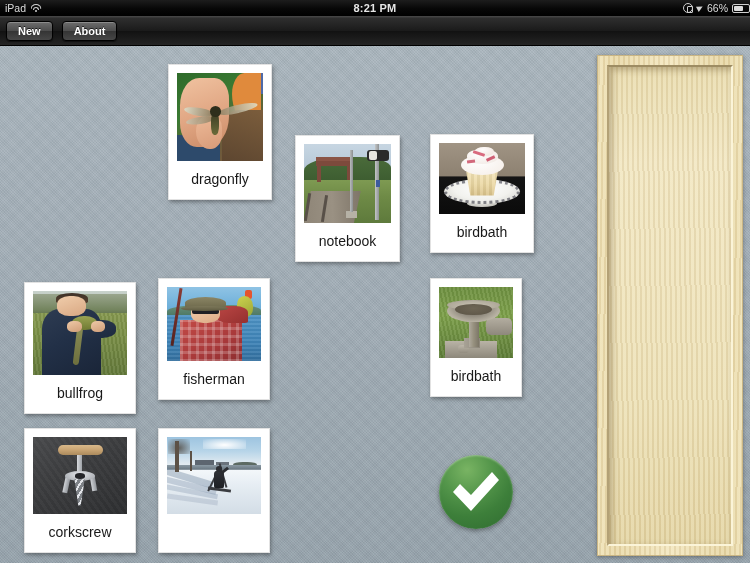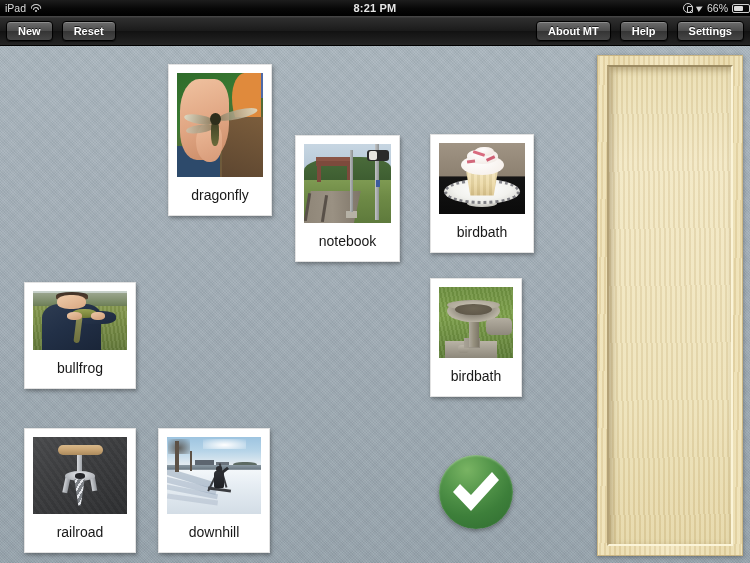--- a/index.html
+++ b/index.html
@@ -380,33 +380,28 @@
     <span class="sb-text">66%</span>
     <span class="batt">
         <i></i>
       </span>
   </div>
 </div>
 
 <div id="toolbar">
   <div id="tb-left">
     <div class="tb-btn">New</div>
-    <div class="tb-btn">Reset</div>
-  </div>
-  <div id="tb-right">
-    <div class="tb-btn">About MT</div>
-    <div class="tb-btn">Help</div>
-    <div class="tb-btn">Settings</div>
+    <div class="tb-btn">About</div>
   </div>
 </div>
 
 <div id="workspace">
 
 
-  <div class="card" style="left:168px; top:18px; width:104px; height:152px;">
+  <div class="card" style="left:168px; top:18px; width:104px; height:136px;">
     <div class="pic">
       <div class="dg-bg"></div>
         <div class="dg-blue"></div>
         <div class="dg-orange"></div>
       <div class="dg-dirt"></div>
         <div class="dg-sleeve"></div>
       <div class="dg-hand"></div>
         <div class="dg-thumb"></div>
       <div class="dg-w1"></div>
         <div class="dg-w2"></div>
@@ -450,37 +445,54 @@
       <div class="cc-frost1"></div>
         <div class="cc-frost2"></div>
         <div class="cc-frost3"></div>
       <div class="cc-sp1"></div>
         <div class="cc-sp2"></div>
         <div class="cc-sp3"></div>
     </div>
     <div class="lbl">birdbath</div>
   </div>
 
-  <div class="card" style="left:24px; top:236px; width:112px; height:107px;">
+  <div class="card" style="left:24px; top:236px; width:112px; height:132px;">
     <div class="pic">
       <div class="bf-sky"></div>
         <div class="bf-trees"></div>
         <div class="bf-grass"></div>
       <div class="bf-coat"></div>
         <div class="bf-armR"></div>
       <div class="bf-hair"></div>
         <div class="bf-face"></div>
       <div class="bf-leg"></div>
         <div class="bf-frog"></div>
       <div class="bf-hand1"></div>
         <div class="bf-hand2"></div>
     </div>
     <div class="lbl">bullfrog</div>
   </div>
 
+  <div class="card" style="left:158px; top:232px; width:112px; height:122px;">
+    <div class="pic">
+      <div class="fm-sky"></div>
+        <div class="fm-hills"></div>
+        <div class="fm-water"></div>
+      <div class="fm-rod"></div>
+        <div class="fm-lure"></div>
+        <div class="fm-fish"></div>
+      <div class="fm-shirt"></div>
+        <div class="fm-armR"></div>
+      <div class="fm-face"></div>
+        <div class="fm-shade"></div>
+      <div class="fm-hat"></div>
+        <div class="fm-brim"></div>
+    </div>
+    <div class="lbl">fisherman</div>
+  </div>
 
   <div class="card" style="left:430px; top:232px; width:92px; height:119px;">
     <div class="pic">
       <div class="bb-grass"></div>
         <div class="bb-stonebk"></div>
         <div class="bb-slab"></div>
       <div class="bb-rock"></div>
         <div class="bb-base"></div>
         <div class="bb-stem"></div>
       <div class="bb-bowl"></div>
@@ -495,21 +507,21 @@
     <div class="pic">
       <div class="cs-bg"></div>
       <div class="cs-shaft"></div>
         <div class="cs-handle"></div>
       <div class="cs-armL"></div>
         <div class="cs-armR"></div>
       <div class="cs-collar"></div>
         <div class="cs-hole"></div>
         <div class="cs-worm"></div>
     </div>
-    <div class="lbl">railroad</div>
+    <div class="lbl">corkscrew</div>
   </div>
 
   <div class="card" style="left:158px; top:382px; width:112px; height:125px;">
     <div class="pic">
       <div class="dh-sky"></div>
         <div class="dh-cloud"></div>
       <div class="dh-bldg"></div>
         <div class="dh-bldg2"></div>
         <div class="dh-bush"></div>
       <div class="dh-horiz"></div>
@@ -521,21 +533,20 @@
       <div class="dh-tcrwn"></div>
         <div class="dh-tree1"></div>
         <div class="dh-tree2"></div>
       <div class="dh-ski"></div>
         <div class="dh-pole1"></div>
         <div class="dh-pole2"></div>
       <div class="dh-body"></div>
         <div class="dh-arm"></div>
         <div class="dh-head"></div>
     </div>
-    <div class="lbl">downhill</div>
   </div>
 
   <div id="check-button" style="left:439px; top:409px;">
     <svg width="52" height="46" viewBox="0 0 52 46">
       <path d="M3 23 L10 15 L21 26 L42 3 L49 11 L21 42 Z" fill="#ffffff"></path>
     </svg>
   </div>
 
   <div id="answer-tray" style="left:597px; top:9px; width:146px; height:501px;">
     <div id="tray-bevel"></div>

